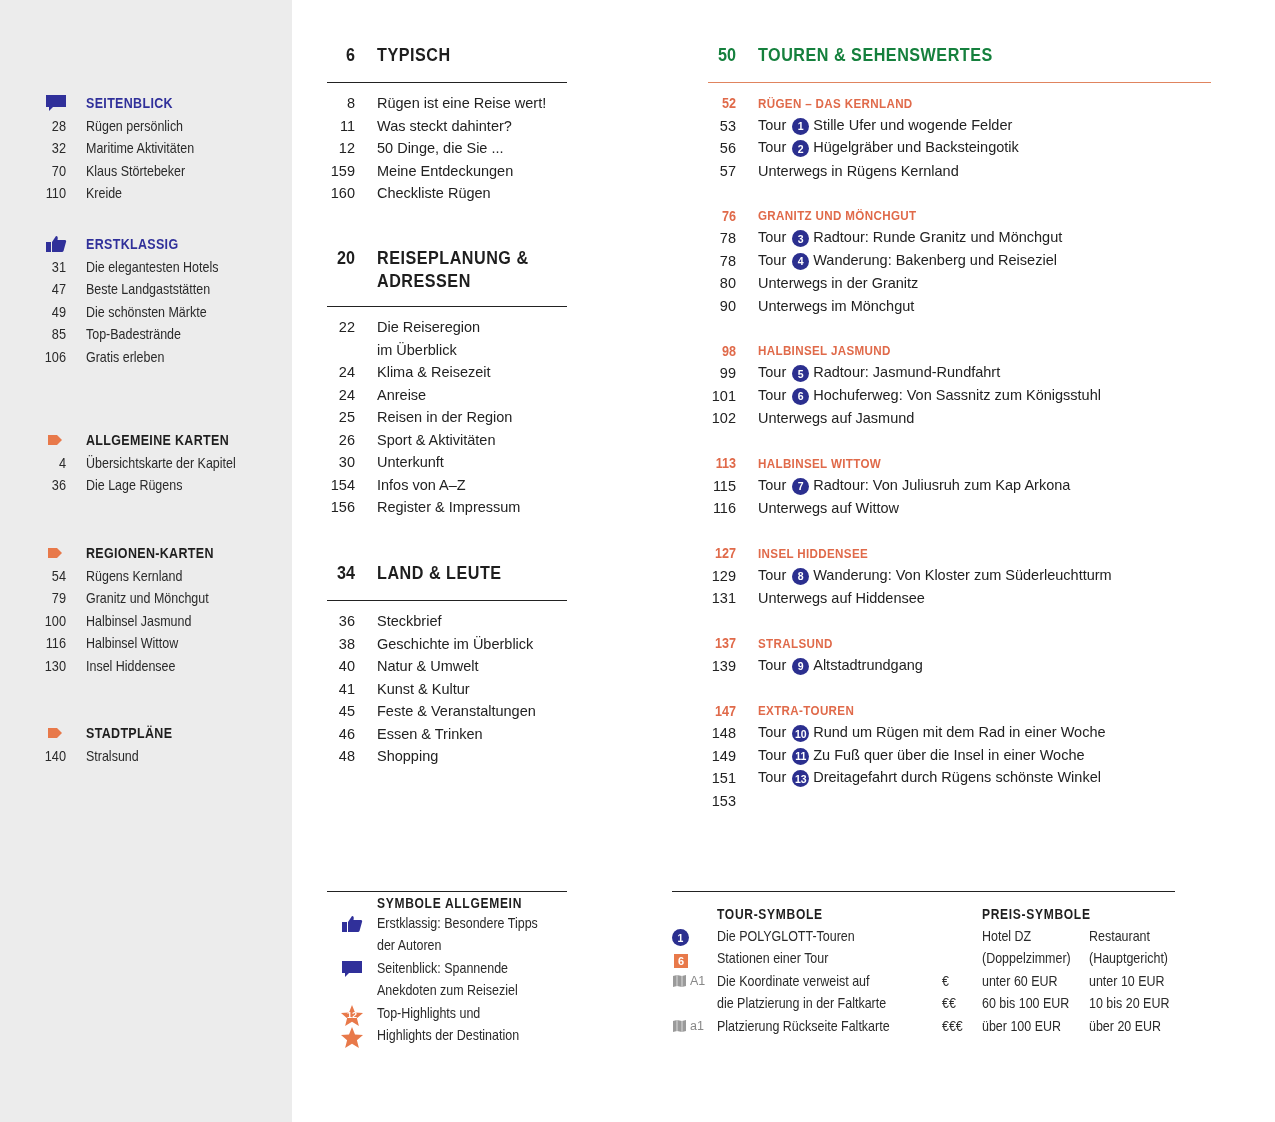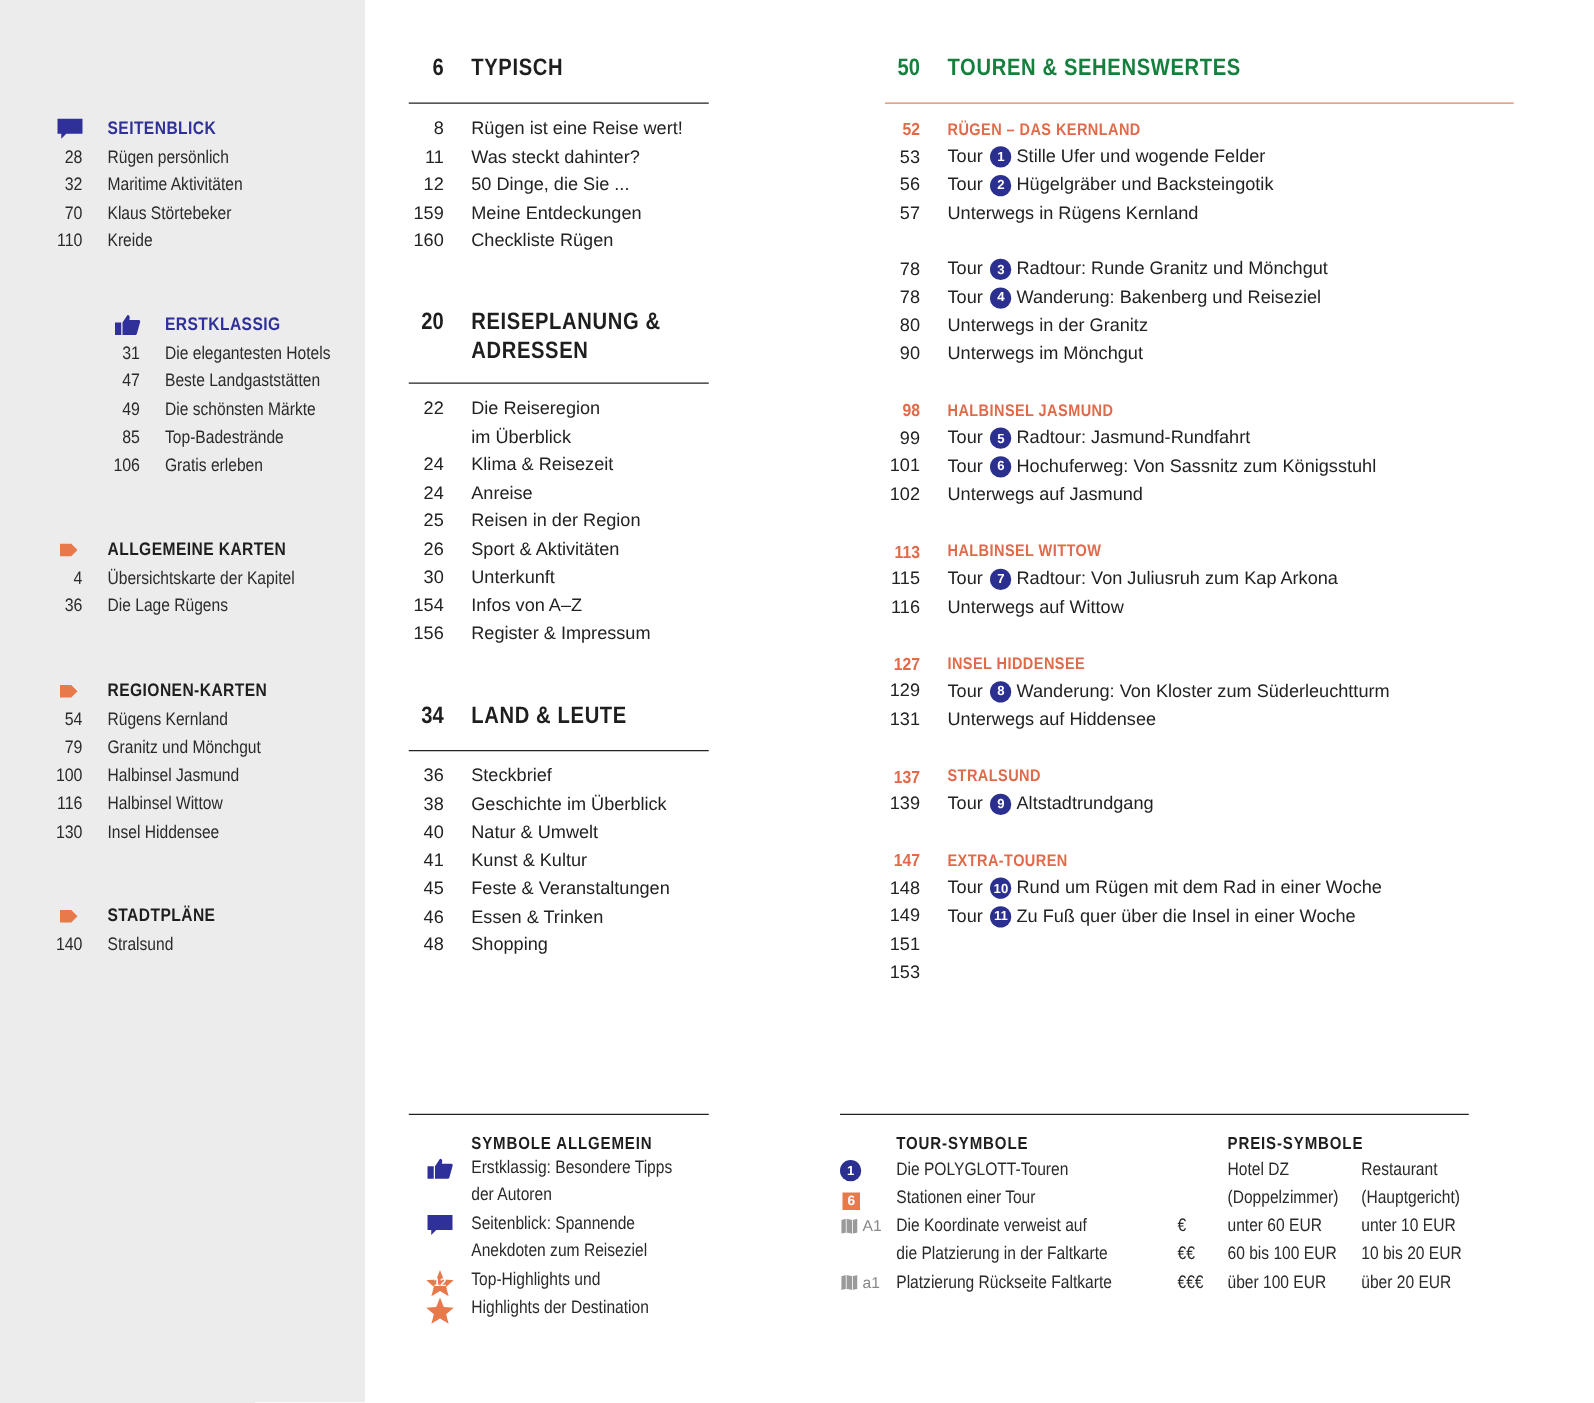--- a/index.html
+++ b/index.html
@@ -72,21 +72,21 @@
   <div class="srow">
       <span class="n">70</span>
       <span class="l">Klaus Störtebeker</span>
     </div>
   <div class="srow">
       <span class="n">110</span>
       <span class="l">Kreide</span>
     </div>
 </div>
 
-<div class="sgroup" style="top:249px;margin-left:46px;">
+<div class="sgroup" style="top:233px;">
   <div class="head">
     <span class="ic">
       <svg width="22" height="18" viewBox="0 0 22 18">
           <rect x="1" y="7" width="5" height="10" fill="#30309a"></rect>
           <path d="M7 7l4-6c2 0 2 2 1.5 4H20c1 0 1.5 1 1 2l-2.5 9c-.3.7-.8 1-1.5 1H7z" fill="#30309a"></path>
         </svg>
     </span>
     <span class="t blue">ERSTKLASSIG</span>
   </div>
   <div class="srow">
@@ -316,20 +316,24 @@
           <span class="l"><span>Tour</span><span class="tourbadge">2</span><span>Hügelgräber und Backsteingotik</span></span>
         </div>
       <div class="mrow">
           <span class="n">57</span>
           <span class="l">Unterwegs in Rügens Kernland</span>
         </div>
     </div>
     <div style="height:22.5px;"></div>
 
     <div>
+      <div class="mrow sub">
+          <span class="n">76</span>
+          <span class="l">GRANITZ UND MÖNCHGUT</span>
+        </div>
       <div class="mrow">
           <span class="n">78</span>
           <span class="l"><span>Tour</span><span class="tourbadge">3</span><span>Radtour: Runde Granitz und Mönchgut</span></span>
         </div>
       <div class="mrow">
           <span class="n">78</span>
           <span class="l"><span>Tour</span><span class="tourbadge">4</span><span>Wanderung: Bakenberg und Reiseziel</span></span>
         </div>
       <div class="mrow">
           <span class="n">80</span>
@@ -414,31 +418,32 @@
       <div class="mrow">
           <span class="n">148</span>
           <span class="l"><span>Tour</span><span class="tourbadge">10</span><span>Rund um Rügen mit dem Rad in einer Woche</span></span>
         </div>
       <div class="mrow">
           <span class="n">149</span>
           <span class="l"><span>Tour</span><span class="tourbadge">11</span><span>Zu Fuß quer über die Insel in einer Woche</span></span>
         </div>
       <div class="mrow">
           <span class="n">151</span>
+          <span class="l"><span>Tour</span><span class="tourbadge">13</span><span>Dreitagefahrt durch Rügens schönste Winkel</span></span>
         </div>
       <div class="mrow">
           <span class="n">153</span>
         </div>
     </div>
   </div>
 </div>
 
 <div class="leg" style="left:327px; top:891px; width:240px;">
   <div class="rule" style="width:240px;"></div>
-  <div style="margin-top:11px;">
+  <div style="">
     <div class="hd" style="margin-left:50px;">SYMBOLE ALLGEMEIN</div>
     <div class="lrow">
       <span class="ic">
           <svg width="22" height="18" viewBox="0 0 22 18">
             <rect x="1" y="7" width="5" height="10" fill="#30309a"></rect>
             <path d="M7 7l4-6c2 0 2 2 1.5 4H20c1 0 1.5 1 1 2l-2.5 9c-.3.7-.8 1-1.5 1H7z" fill="#30309a"></path>
           </svg>
         </span>
       <span class="tx">Erstklassig: Besondere Tipps</span>
     </div>

